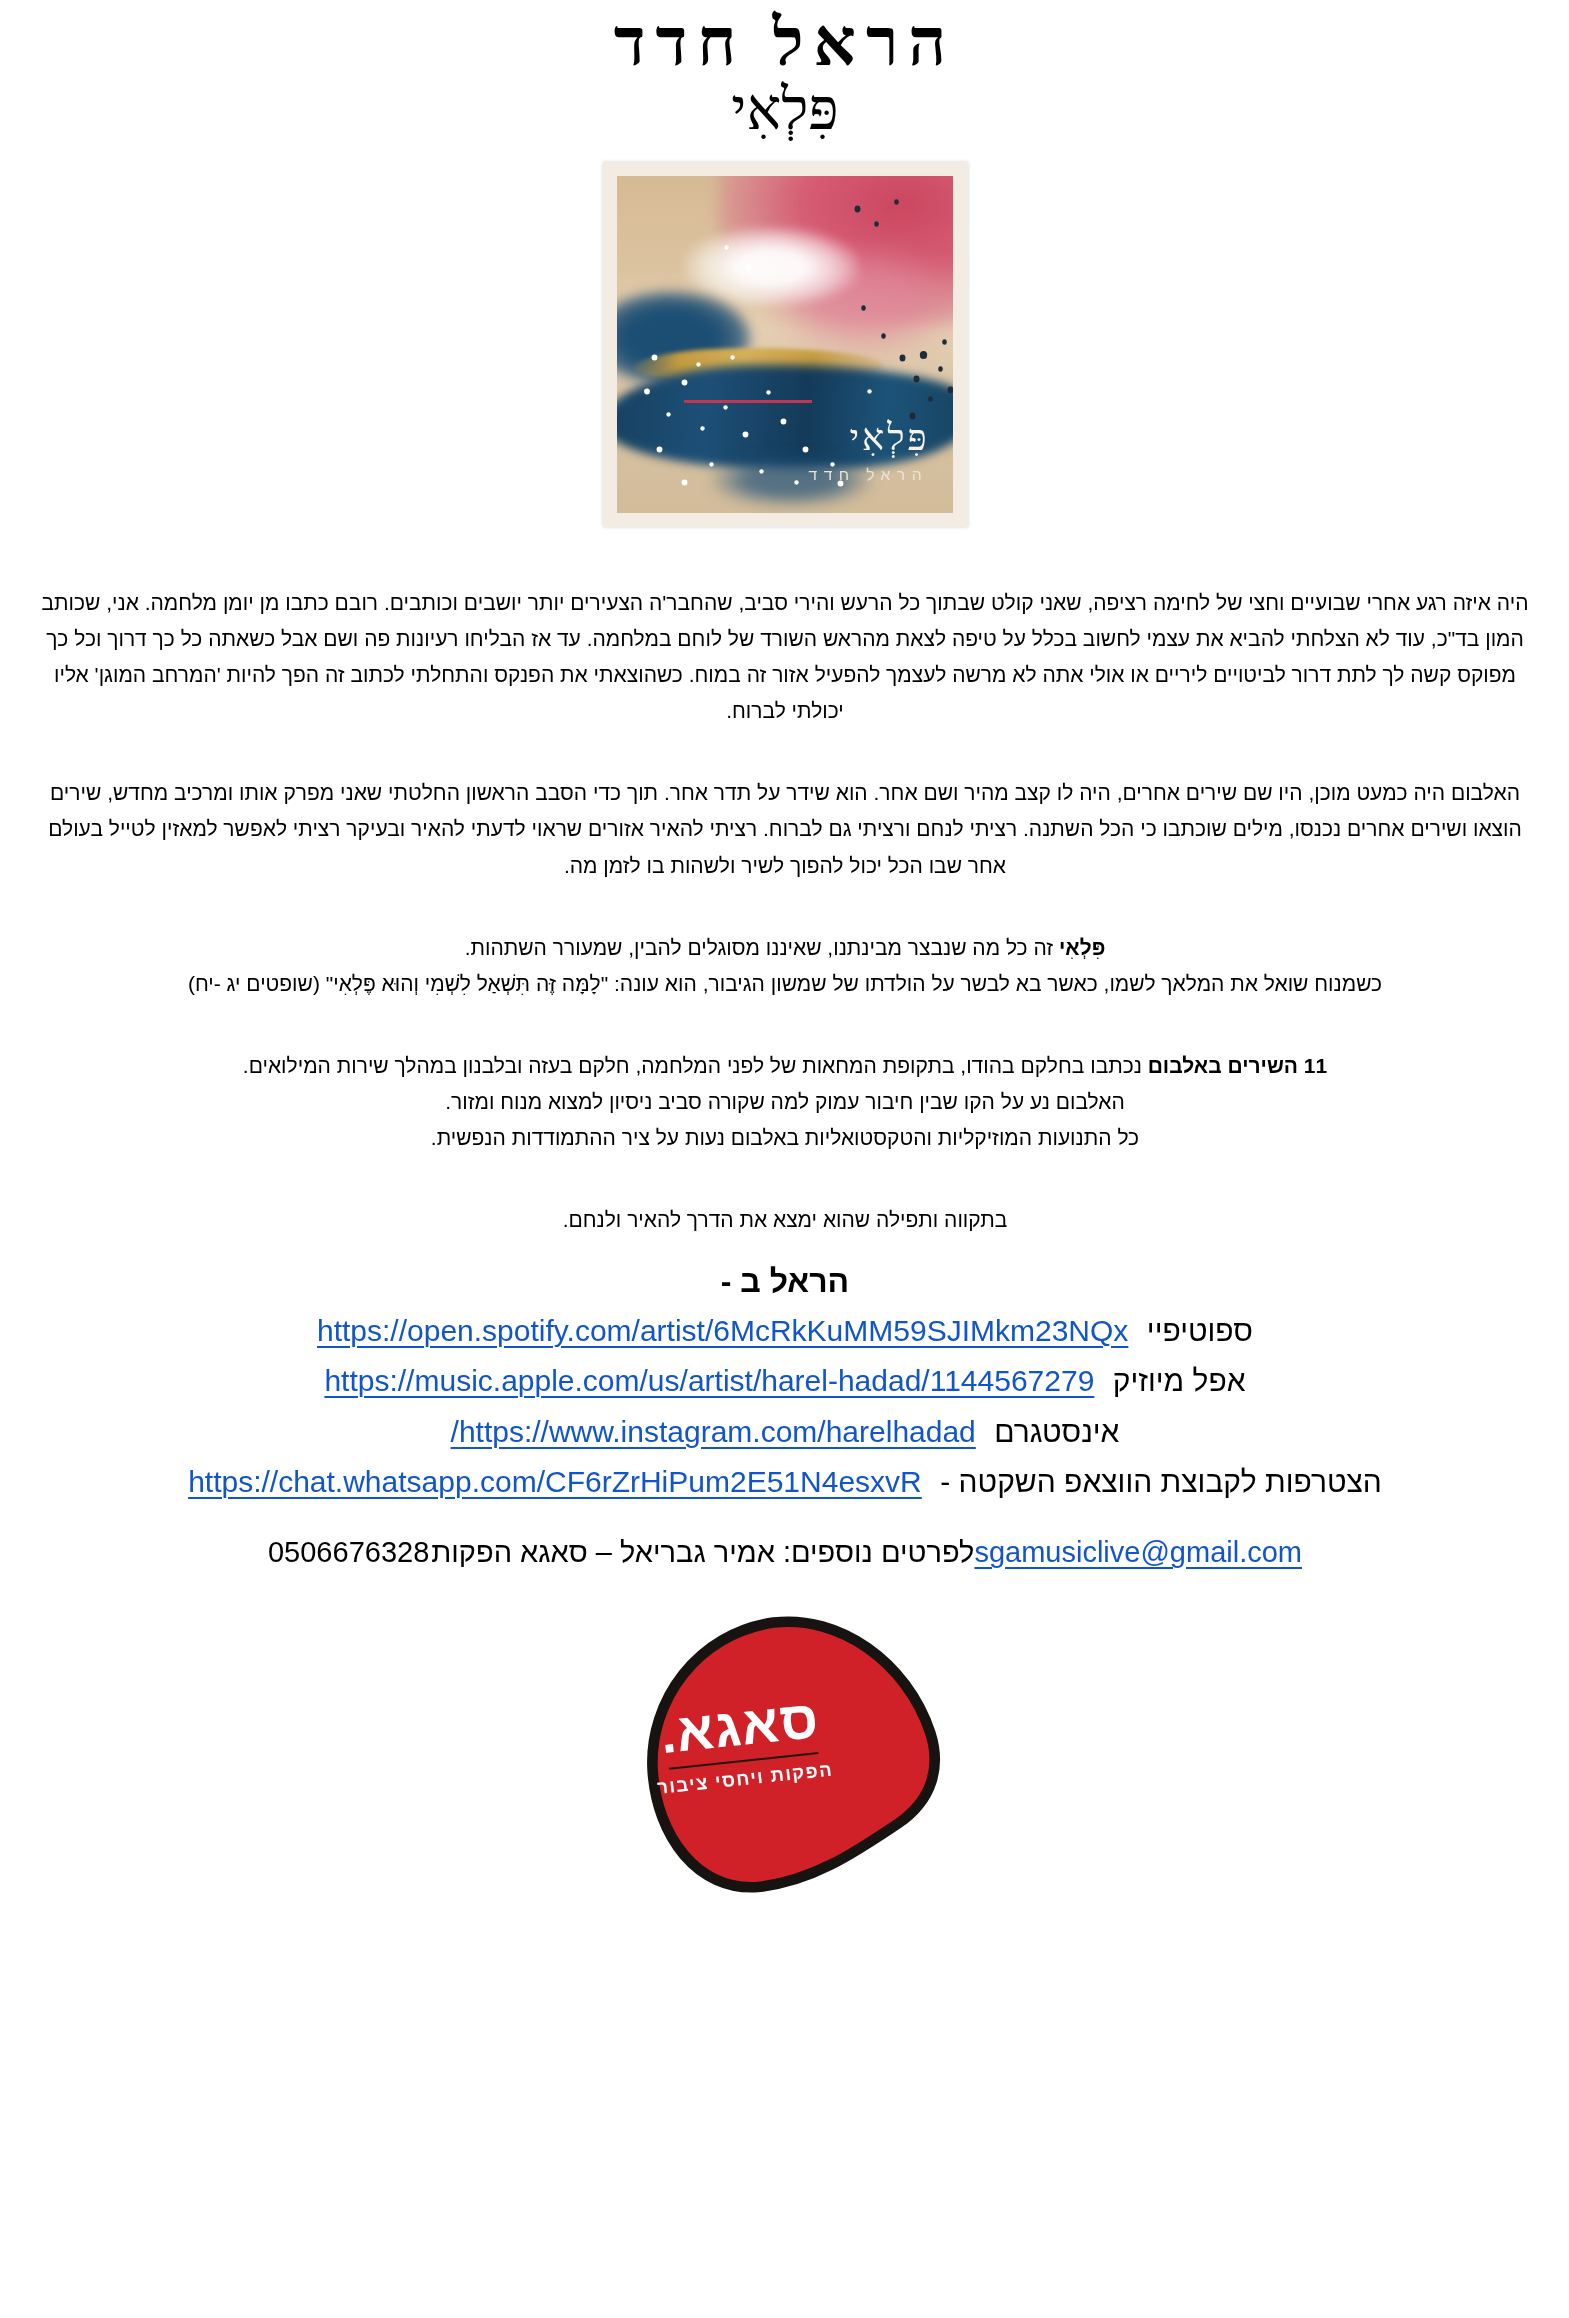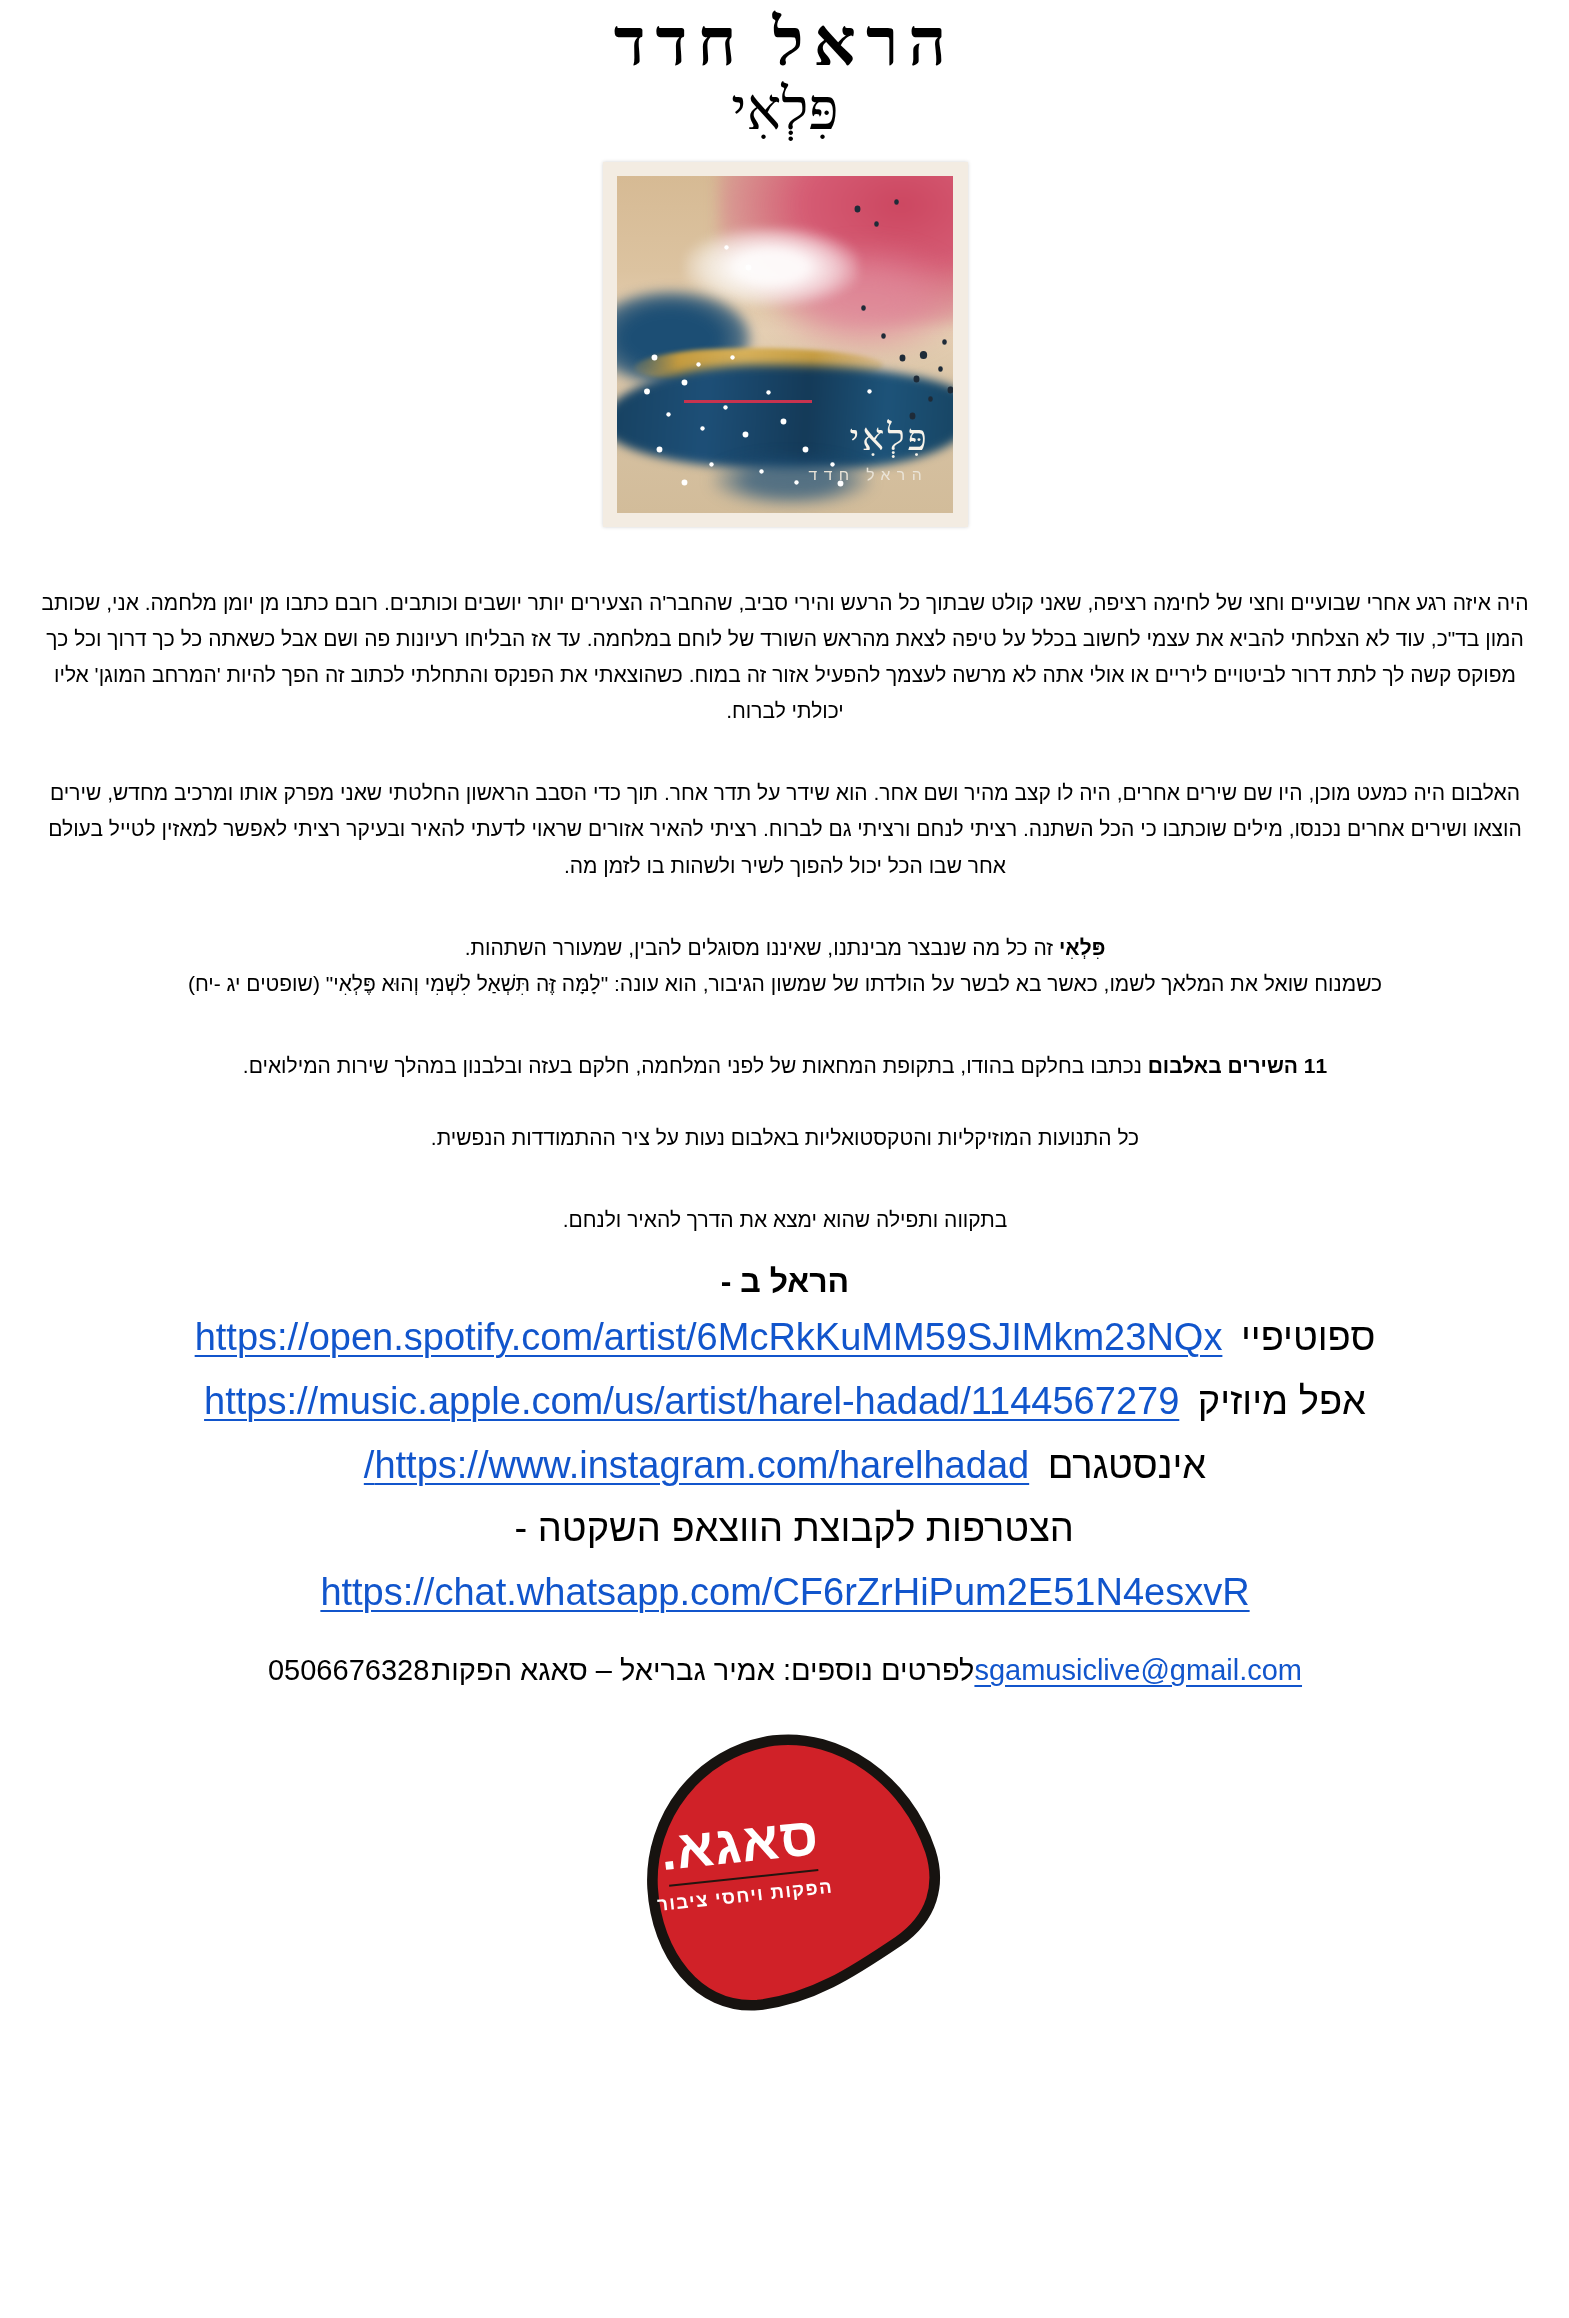--- a/index.html
+++ b/index.html
@@ -71,21 +71,21 @@
     position:absolute;right:7.5%;bottom:8.5%;color:#eae4d8;font-size:15.7px;letter-spacing:6.4px;
   }
 
   
   .para{font-size:21px;line-height:1.72;margin:46px auto 0;max-width:1491px;}
   .para.first{margin-top:58px;}
   .bold{font-weight:bold;}
 
   .links-heading{font-size:32px;font-weight:bold;margin-top:25px;}
   .links-block{margin-top:5.7px;}
-  .link-row{font-size:38px;line-height:1.68;}
+  .link-row{font-size:30px;line-height:1.68;}
   .link-label{margin-left:18.5px;}
   a.link-url{color:#1155cc;text-decoration:underline;text-decoration-thickness:2.1px;text-underline-offset:5px;cursor:pointer;}
 
   .contact-line{font-size:29px;margin-top:28.5px;}
   .contact-phone{margin-right:2px;}
 
   
   .logo-wrap{position:relative;width:335px;height:299px;margin:31px auto 0;}
   .logo-wrap svg{position:absolute;inset:0;width:100%;height:100%;}
   .logo-text{
@@ -124,21 +124,21 @@
 
   <div class="para first">היה איזה רגע אחרי שבועיים וחצי של לחימה רציפה, שאני קולט שבתוך כל הרעש והירי סביב, שהחבר'ה הצעירים יותר יושבים וכותבים. רובם כתבו מן יומן מלחמה. אני, שכותב המון בד"כ, עוד לא הצלחתי להביא את עצמי לחשוב בכלל על טיפה לצאת מהראש השורד של לוחם במלחמה. עד אז הבליחו רעיונות פה ושם אבל כשאתה כל כך דרוך וכל כך מפוקס קשה לך לתת דרור לביטויים ליריים או אולי אתה לא מרשה לעצמך להפעיל אזור זה במוח. כשהוצאתי את הפנקס והתחלתי לכתוב זה הפך להיות 'המרחב המוגן' אליו יכולתי לברוח.</div>
 
   <div class="para">האלבום היה כמעט מוכן, היו שם שירים אחרים, היה לו קצב מהיר ושם אחר. הוא שידר על תדר אחר. תוך כדי הסבב הראשון החלטתי שאני מפרק אותו ומרכיב מחדש, שירים הוצאו ושירים אחרים נכנסו, מילים שוכתבו כי הכל השתנה. רציתי לנחם ורציתי גם לברוח. רציתי להאיר אזורים שראוי לדעתי להאיר ובעיקר רציתי לאפשר למאזין לטייל בעולם אחר שבו הכל יכול להפוך לשיר ולשהות בו לזמן מה.</div>
 
   <div class="para"><span class="bold">פִּלְאִי</span><span> זה כל מה שנבצר מבינתנו, שאיננו מסוגלים להבין, שמעורר השתהות.</span><br>
     <span>כשמנוח שואל את המלאך לשמו, כאשר בא לבשר על הולדתו של שמשון הגיבור, הוא עונה: "לָמָּה זֶּה תִּשְׁאַל לִשְׁמִי וְהוּא פֶּלְאִי" (שופטים יג -יח)</span>
   </div>
 
   <div class="para"><span class="bold">11 השירים באלבום</span><span> נכתבו בחלקם בהודו, בתקופת המחאות של לפני המלחמה, חלקם בעזה ובלבנון במהלך שירות המילואים.</span><br>
-    <br>
+    <span>האלבום נע על הקו שבין חיבור עמוק למה שקורה סביב ניסיון למצוא מנוח ומזור.</span><br>
     <span>כל התנועות המוזיקליות והטקסטואליות באלבום נעות על ציר ההתמודדות הנפשית.</span>
   </div>
 
   <div class="para">בתקווה ותפילה שהוא ימצא את הדרך להאיר ולנחם.</div>
 
   <div class="links-heading">הראל ב -</div>
 
   <div class="links-block">
     <div class="link-row">
       <span class="link-label">ספוטיפיי</span><a class="link-url">https://open.spotify.com/artist/6McRkKuMM59SJIMkm23NQx</a>

